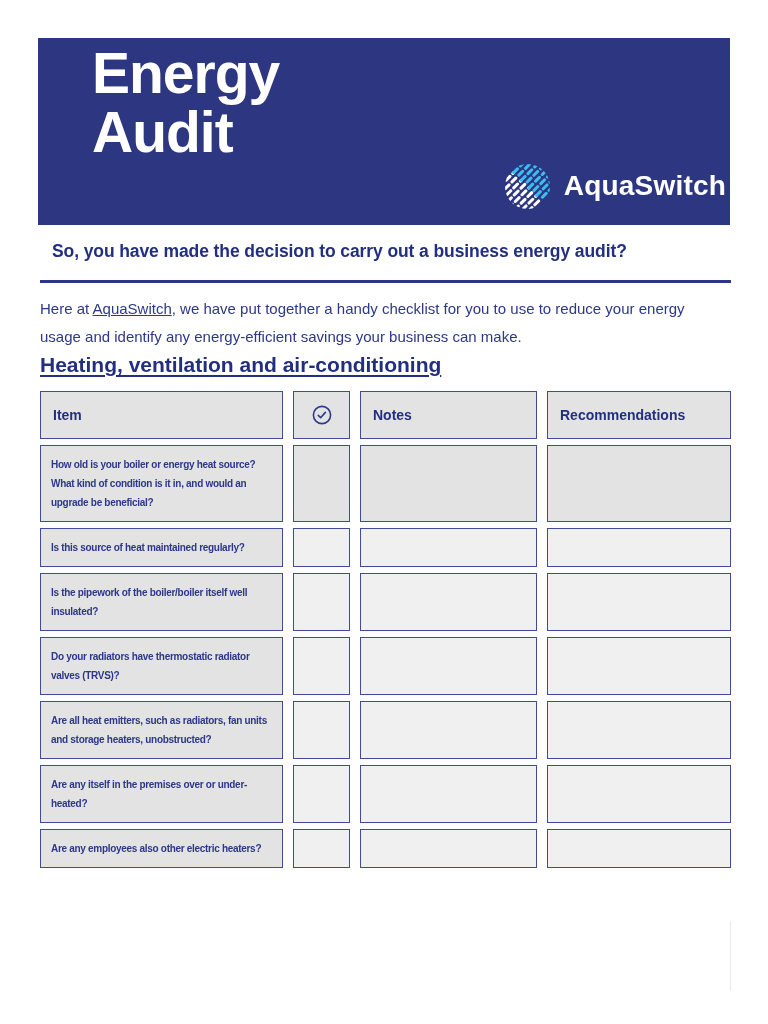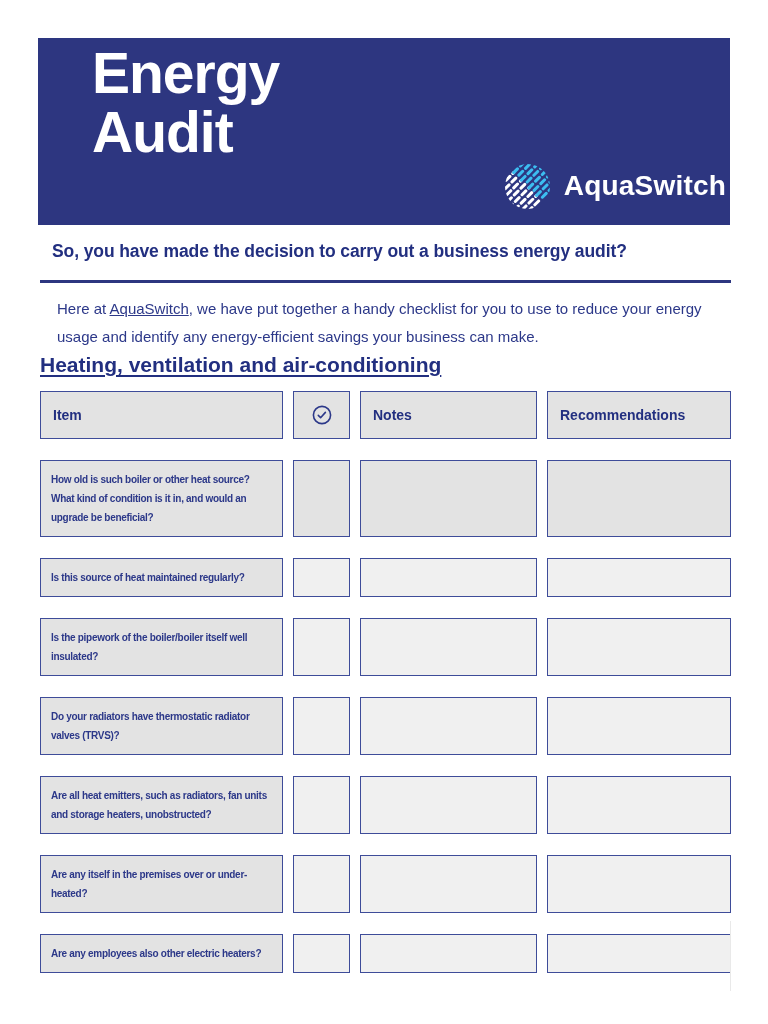--- a/index.html
+++ b/index.html
@@ -14,28 +14,28 @@
   .banner-title{position:absolute; left:30px; top:6px; color:#fff; font-weight:bold;
     font-size:57px; line-height:59px; letter-spacing:-1px;margin-left:24px;}
   .banner-title span{display:block;}
   .logo{position:absolute; right:4px; top:123px; height:50px; display:flex; align-items:center; gap:13px; padding-right:0;}
   .logo-word{color:#fff; font-weight:bold; font-size:28px; letter-spacing:0.2px;}
 
   .q-heading{position:absolute; left:40px; top:241px; width:692px;
     font-size:17.5px; font-weight:bold; color:var(--head); letter-spacing:-0.1px;margin-left:12px;}
   .rule{position:absolute; left:40px; top:280px; width:691px; height:3px; background:var(--navy);}
   .intro{position:absolute; left:40px; top:295px; width:688px;
-    font-size:15px; line-height:27.5px; color:var(--text);margin-left:17px;}
+    font-size:15px; line-height:27.5px; color:var(--text);}
   .intro a{color:var(--text); text-decoration:underline; cursor:pointer;}
   .section-heading{position:absolute; left:40px; top:353px;
     font-size:21px; font-weight:bold; color:var(--head);
     text-decoration:underline; text-underline-offset:3px;}
 
   .ctable{position:absolute; left:40px; top:391px; width:549px;
-    display:grid; grid-template-columns:243px 57px 177px 184px; gap:21px 10px;}
+    display:grid; grid-template-columns:243px 57px 177px 184px; gap:6px 10px;}
   .trow{display:contents;}
   .cell{border:1.5px solid var(--border); background:var(--light); min-height:37px;}
   .hcell{background:var(--gray); height:48px; display:flex; align-items:center;
     padding:0 12px; font-size:14px; font-weight:bold; color:var(--head);}
   .hcell.center{justify-content:center; padding:0;}
   .item-cell{background:var(--gray); display:flex; align-items:center; padding:9px 10px;}
   .item-cell span{font-size:10px; font-weight:bold; line-height:19px;
     letter-spacing:-0.3px; color:var(--text);}
   .trow.first .cell{background:var(--gray);}
 
@@ -96,21 +96,21 @@
   <div class="cell hcell">Item</div>
   <div class="cell hcell center">
     <svg width="22" height="22" viewBox="0 0 22 22">
       <circle cx="11" cy="11" r="8.6" fill="none" stroke="#2c3889" stroke-width="1.6"></circle>
       <path d="M7.3 11.4 l2.3 2.3 4.8-5.3" fill="none" stroke="#2c3889" stroke-width="1.6" stroke-linecap="round" stroke-linejoin="round"></path>
     </svg>
   </div>
   <div class="cell hcell">Notes</div>
   <div class="cell hcell">Recommendations</div>
 <div class="trow first"><div class="cell item-cell">
-        <span>How old is such boiler or other heat source? What kind of condition is it in, and would an upgrade be beneficial?</span>
+        <span>How old is your boiler or energy heat source? What kind of condition is it in, and would an upgrade be beneficial?</span>
       </div><div class="cell"></div><div class="cell"></div><div class="cell"></div></div>
     <div class="trow"><div class="cell item-cell">
         <span>Is this source of heat maintained regularly?</span>
       </div><div class="cell"></div><div class="cell"></div><div class="cell"></div></div>
     <div class="trow"><div class="cell item-cell">
         <span>Is the pipework of the boiler/boiler itself well insulated?</span>
       </div><div class="cell"></div><div class="cell"></div><div class="cell"></div></div>
     <div class="trow"><div class="cell item-cell">
         <span>Do your radiators have thermostatic radiator valves (TRVS)?</span>
       </div><div class="cell"></div><div class="cell"></div><div class="cell"></div></div>

